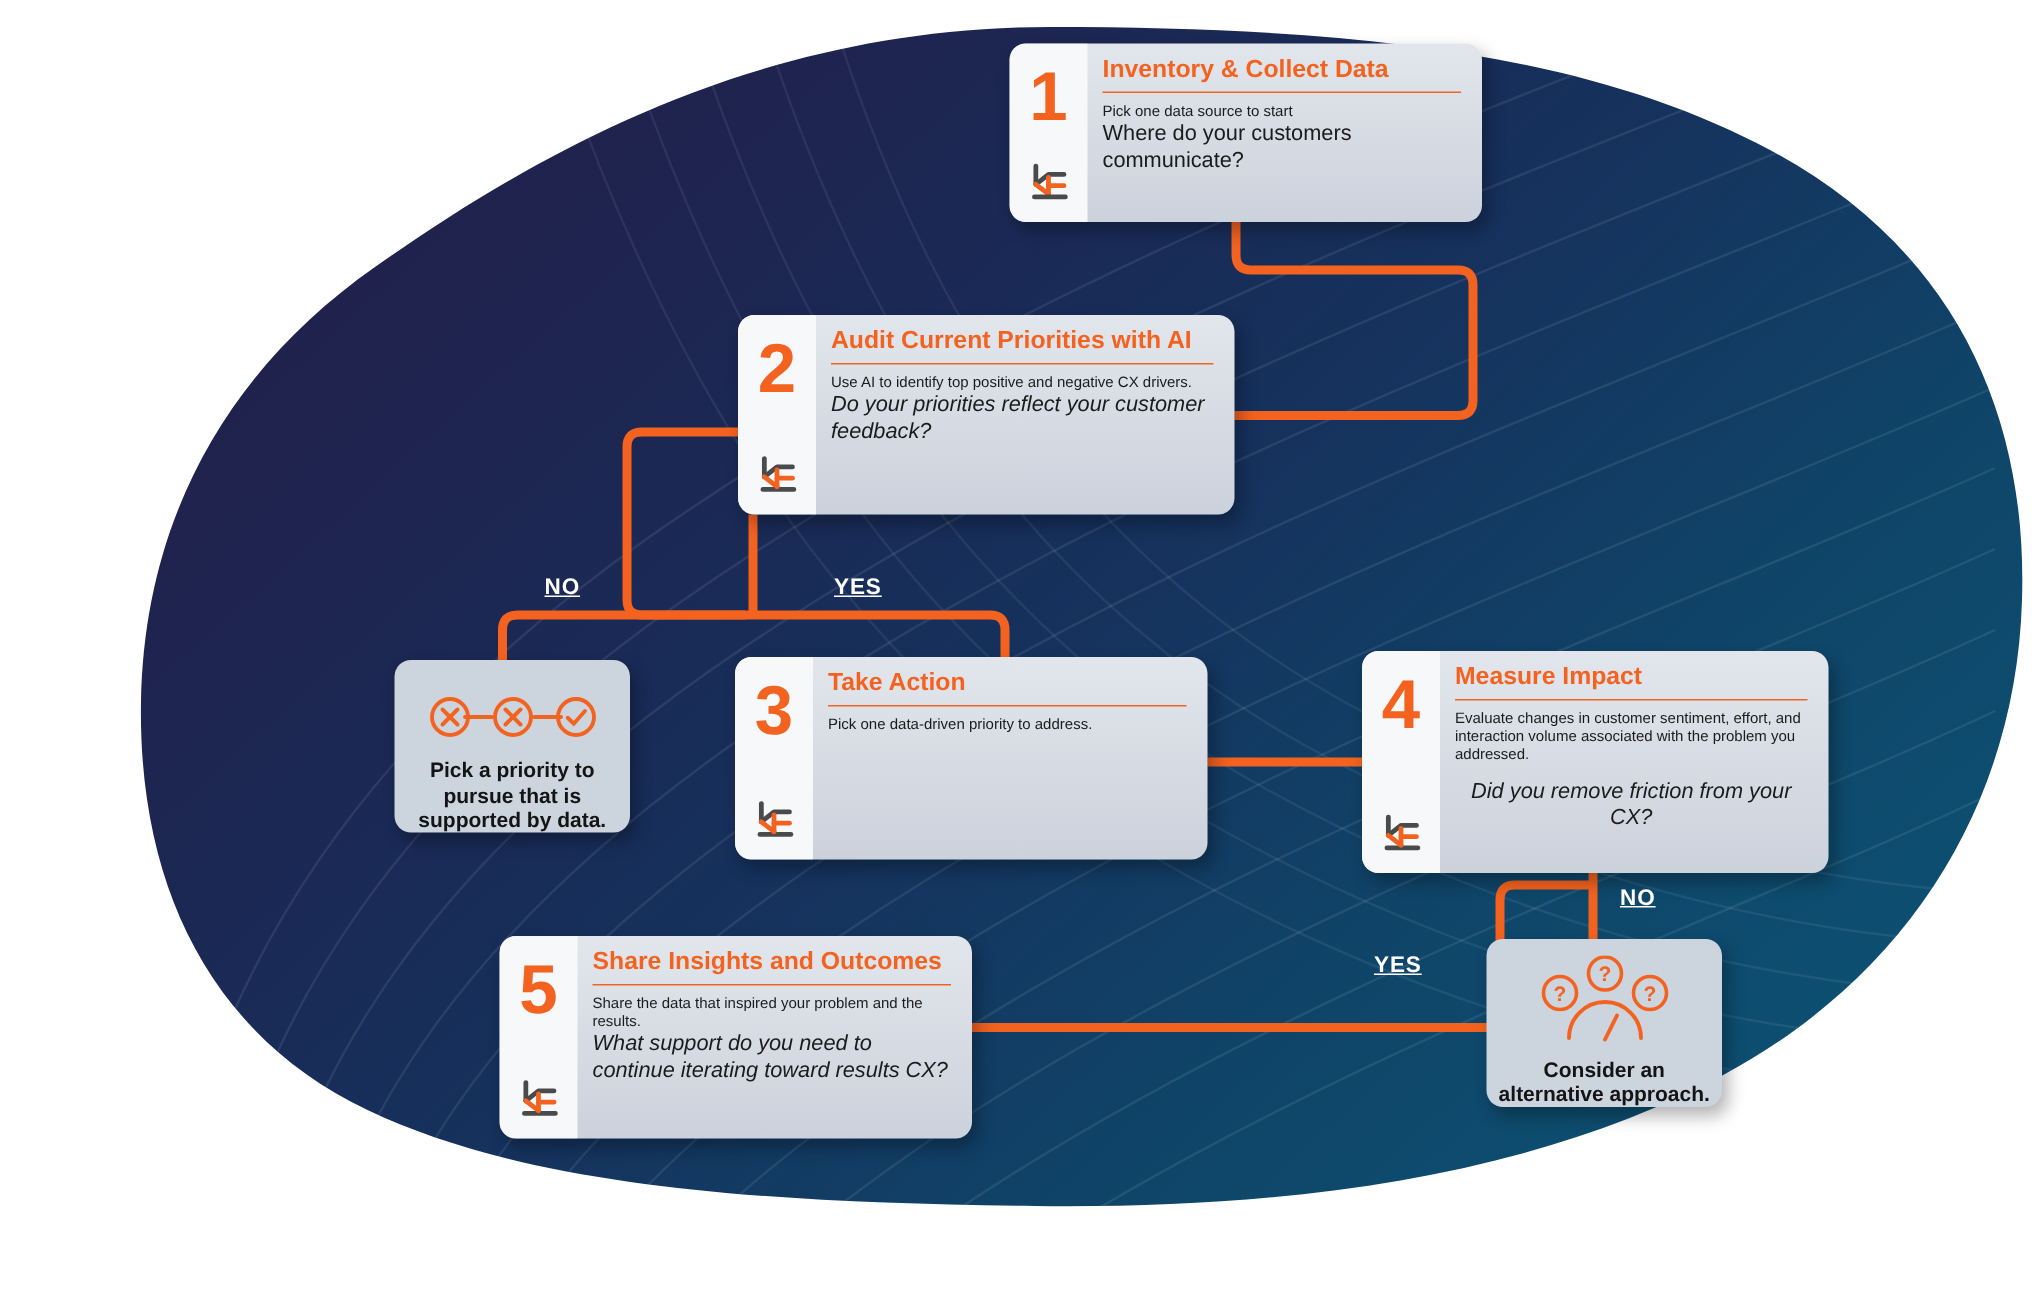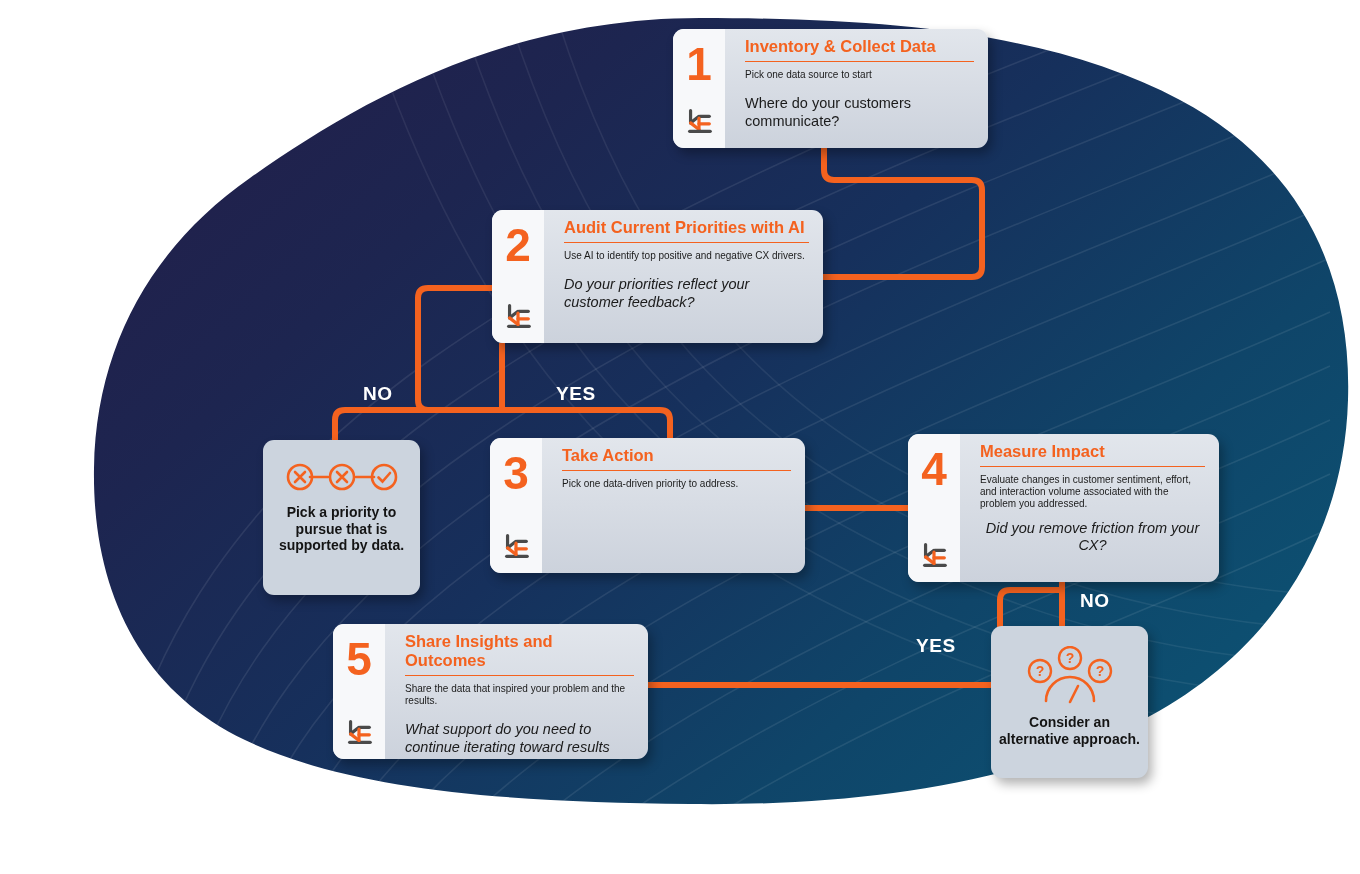--- a/index.html
+++ b/index.html
@@ -9,48 +9,48 @@
 
   #stage{position:absolute;left:0;top:0;width:1360px;height:874px;}
 
   
   #bg-layer{position:absolute;left:0;top:0;width:1360px;height:874px;}
 
   
   #connectors{position:absolute;left:0;top:0;width:1360px;height:874px;}
 
   
-  .branch-label{position:absolute;color:#ffffff;font-weight:bold;font-size:19px;
-                letter-spacing:.6px;z-index:30;}
+  .branch-label{position:absolute;color:#ffffff;font-weight:bold;font-size:15px;
+                letter-spacing:.6px;z-index:30;text-decoration:underline;}
 
   
   .card{position:absolute;z-index:20;border-radius:11px;
         background:linear-gradient(180deg,#e2e6ec 0%,#ccd2dc 100%);
         box-shadow:4px 6px 11px rgba(0,0,0,.30);
         display:flex;overflow:hidden;}
   .card-left{width:52px;flex:0 0 52px;background:#f7f8fa;
              display:flex;flex-direction:column;justify-content:space-between;
              align-items:center;padding:4px 0 10px 0;}
   .card-num{font-size:46px;line-height:1;font-weight:bold;color:#f4621f;
             margin-top:8px;}
   .node-icon{width:30px;height:30px;display:block;margin-bottom:2px;}
-  .card-body{flex:1;padding:8px 14px 12px 20px;display:flex;flex-direction:column;}
+  .card-body{flex:1;padding:8px 14px 12px 10px;display:flex;flex-direction:column;}
   .card-title{color:#f4621f;font-weight:bold;font-size:16.5px;line-height:1.15;
               padding-bottom:5px;margin-bottom:7px;
               border-bottom:1.4px solid #f4621f;}
   .card-desc{color:#1b1b1b;font-size:10px;line-height:1.22;}
   .card-q{color:#1b1b1b;font-size:14.5px;line-height:1.22;font-style:italic;
-          margin-top:14px;}
+          margin-top:0;}
   .card-q.tight{margin-top:9px;text-align:center;}
 
   
   .outcome{position:absolute;z-index:20;border-radius:11px;
            background:#ccd4de;box-shadow:4px 6px 11px rgba(0,0,0,.30);
            display:flex;flex-direction:column;align-items:center;
-           justify-content:flex-start;padding:20px 8px;}
+           justify-content:flex-end;padding:0 8px;}
   .outcome-text{color:#141414;font-weight:bold;font-size:14px;line-height:1.18;
                 text-align:center;margin-top:10px;}
 
   
   #card1{left:673px;top:29px;width:315px;height:119px;}
   #card2{left:492px;top:210px;width:331px;height:133px;}
   #card3{left:490px;top:438px;width:315px;height:135px;}
   #card4{left:908px;top:434px;width:311px;height:148px;}
   #card5{left:333px;top:624px;width:315px;height:135px;}
   #out-no-left{left:263px;top:440px;width:141px;height:115px;}

